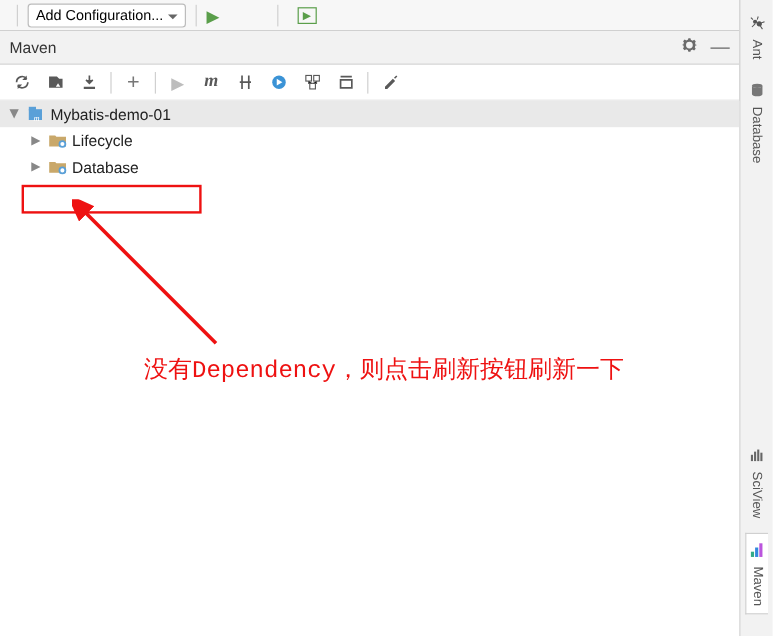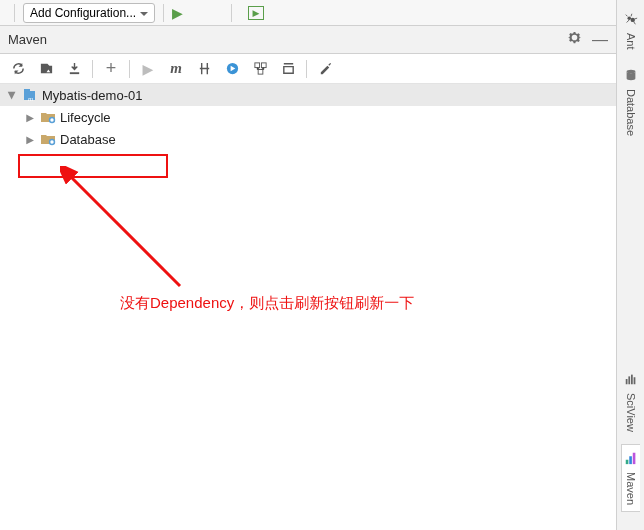--- a/index.html
+++ b/index.html
@@ -32,21 +32,21 @@
   .tree { flex: 1; position: relative; background: #fff; overflow: hidden; }
   .row { display: flex; align-items: center; height: 22px; padding-left: 6px; gap: 4px; }
   .row.sel { background: #e9e9e9; }
   .arrow { width: 12px; color: #888; font-size: 10px; text-align: center; cursor: pointer; }
   .arrow.open { transform: rotate(90deg); display: inline-block; }
   .mvn-ico { width: 16px; height: 16px; display: inline-flex; align-items: center; justify-content: center; font-size: 11px; }
   .label { color: #222; }
   .indent1 { padding-left: 24px; }
   
   .redbox { position: absolute; border: 2px solid #e11; }
-  .redtext { position: absolute; color: #e11; font-size: 15px; font-family: Liberation Sans, sans-serif; }
+  .redtext { position: absolute; color: #e11; font-size: 20px; font-family: Liberation Mono, monospace; }
   .arrow-svg { position: absolute; pointer-events: none; }
   .watermark { position: absolute; bottom: 4px; left: 50%; transform: translateX(-50%); color: #bbb; font-size: 12px; font-family: "Microsoft YaHei",sans-serif; }
 </style>
 </head>
 <body>
 
 <div class="root">
   <div class="main-col">
 
     <div class="topbar">

